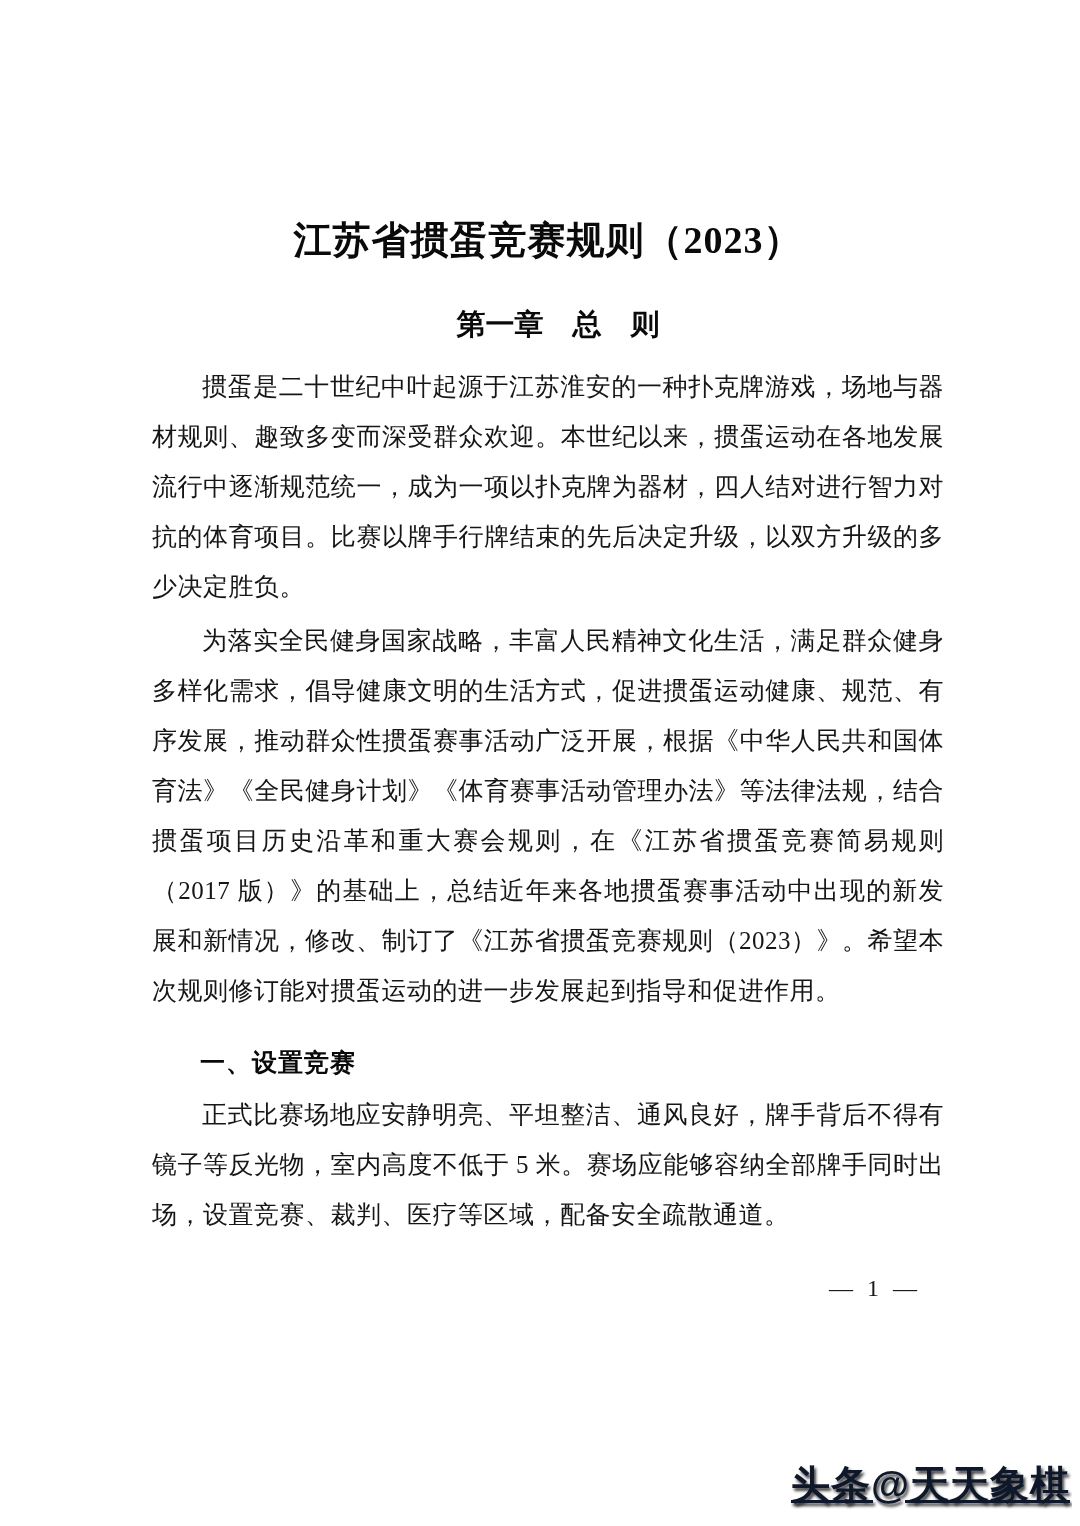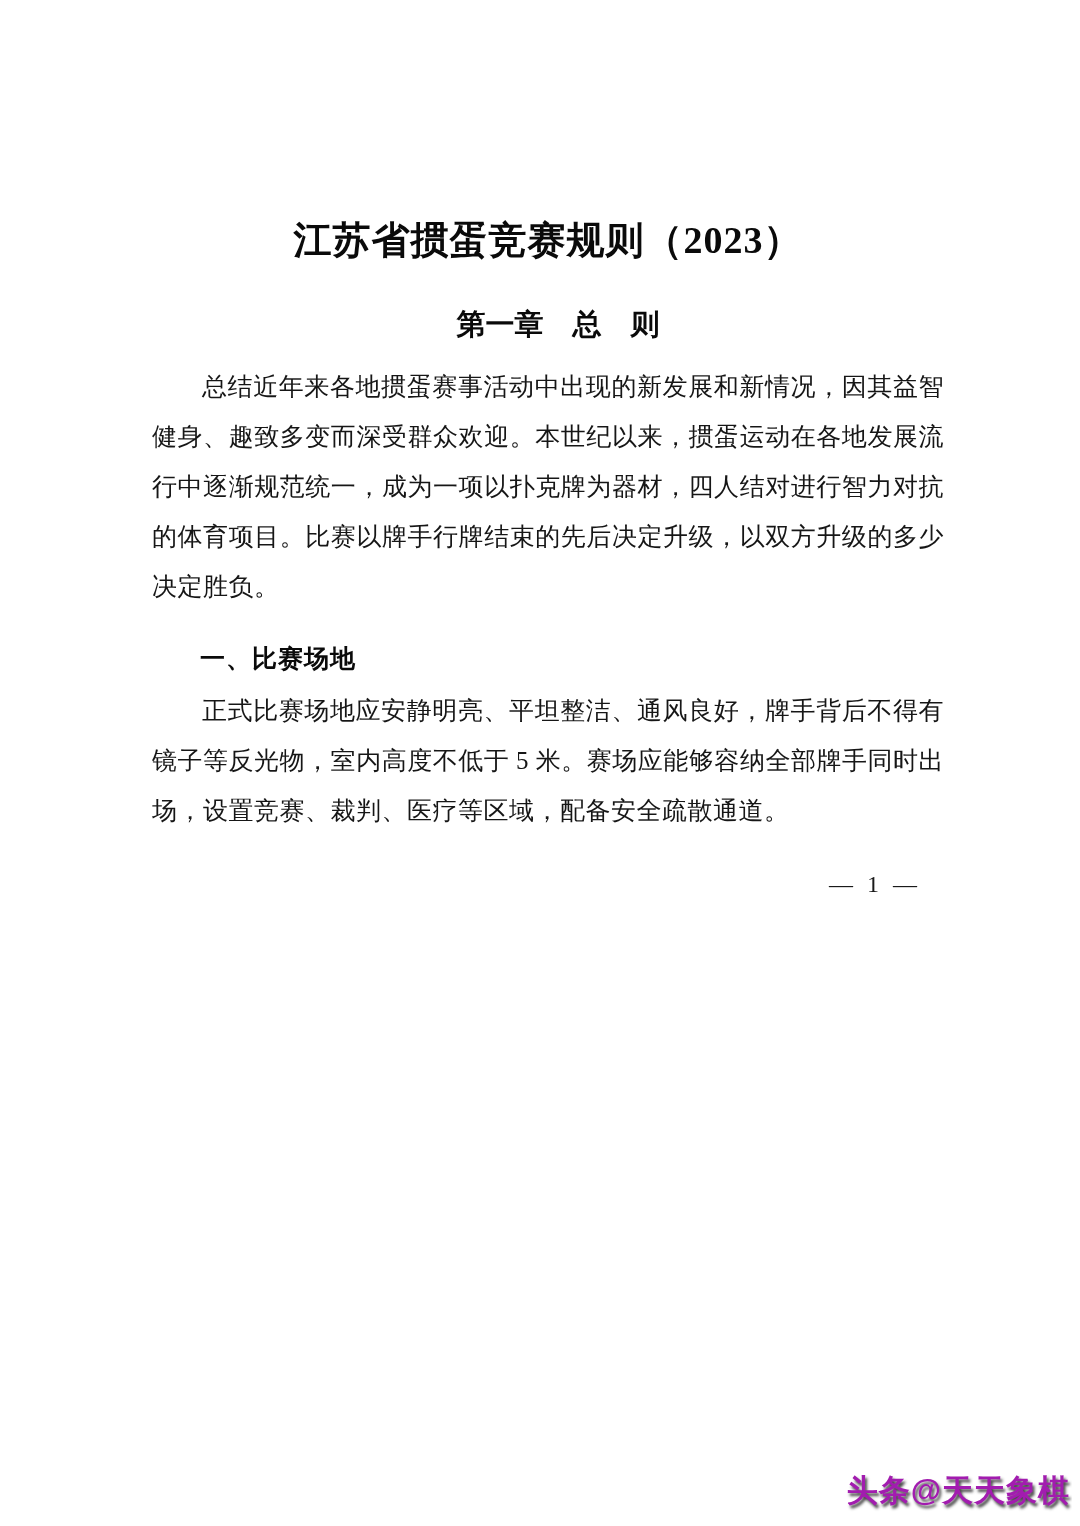--- a/index.html
+++ b/index.html
@@ -85,44 +85,46 @@
     line-height: 40px;
     color: #1a1a1a;
     font-family: "Liberation Serif", serif;
     letter-spacing: 4px;
   }
 
   .watermark {
     position: absolute;
     right: 14px;
     bottom: 18px;
-    font-size: 31px;
+    font-size: 39px;
     font-weight: bold;
     font-family: "Liberation Sans", sans-serif;
-    color: #a21caf;
+    color: #0f172a;
     text-shadow: 2px 3px 3px rgba(45, 45, 45, 0.9);
     letter-spacing: 1px;
     white-space: nowrap;
+    text-decoration: underline;
   }
 </style>
 </head>
 <body>
 
 <div class="page">
 
   <h1 class="doc-title">江苏省掼蛋竞赛规则（2023）</h1>
 
   <h2 class="chapter-heading">第一章　总　则</h2>
 
   <div class="body-block">
-    <p class="body-para">总结近年来各地掼蛋赛事活动中出现的新发展和新情况，因其益智健身、趣致多变而深受群众欢迎。本世纪以来，掼蛋运动在各地发展流行中逐渐规范统一，成为一项以扑克牌为器材，四人结对进行智力对抗的体育项目。比赛以牌手行牌结束的先后决定升级，以双方升级的多少决定胜负。</p>
+    <p class="body-para">掼蛋是二十世纪中叶起源于江苏淮安的一种扑克牌游戏，场地与器材规则、趣致多变而深受群众欢迎。本世纪以来，掼蛋运动在各地发展流行中逐渐规范统一，成为一项以扑克牌为器材，四人结对进行智力对抗的体育项目。比赛以牌手行牌结束的先后决定升级，以双方升级的多少决定胜负。</p>
+    <p class="body-para">为落实全民健身国家战略，丰富人民精神文化生活，满足群众健身多样化需求，倡导健康文明的生活方式，促进掼蛋运动健康、规范、有序发展，推动群众性掼蛋赛事活动广泛开展，根据《中华人民共和国体育法》《全民健身计划》《体育赛事活动管理办法》等法律法规，结合掼蛋项目历史沿革和重大赛会规则，在《江苏省掼蛋竞赛简易规则（2017 版）》的基础上，总结近年来各地掼蛋赛事活动中出现的新发展和新情况，修改、制订了《江苏省掼蛋竞赛规则（2023）》。希望本次规则修订能对掼蛋运动的进一步发展起到指导和促进作用。</p>
   </div>
 
 
-  <h3 class="section-heading">一、比赛场地</h3>
+  <h3 class="section-heading">一、设置竞赛</h3>
 
   <div class="body-block after-section">
     <p class="body-para">正式比赛场地应安静明亮、平坦整洁、通风良好，牌手背后不得有镜子等反光物，室内高度不低于 5 米。赛场应能够容纳全部牌手同时出场，设置竞赛、裁判、医疗等区域，配备安全疏散通道。</p>
   </div>
 
   <div class="page-number">— 1 —</div>
 
   <div class="watermark">头条@天天象棋</div>
 
 </div>

